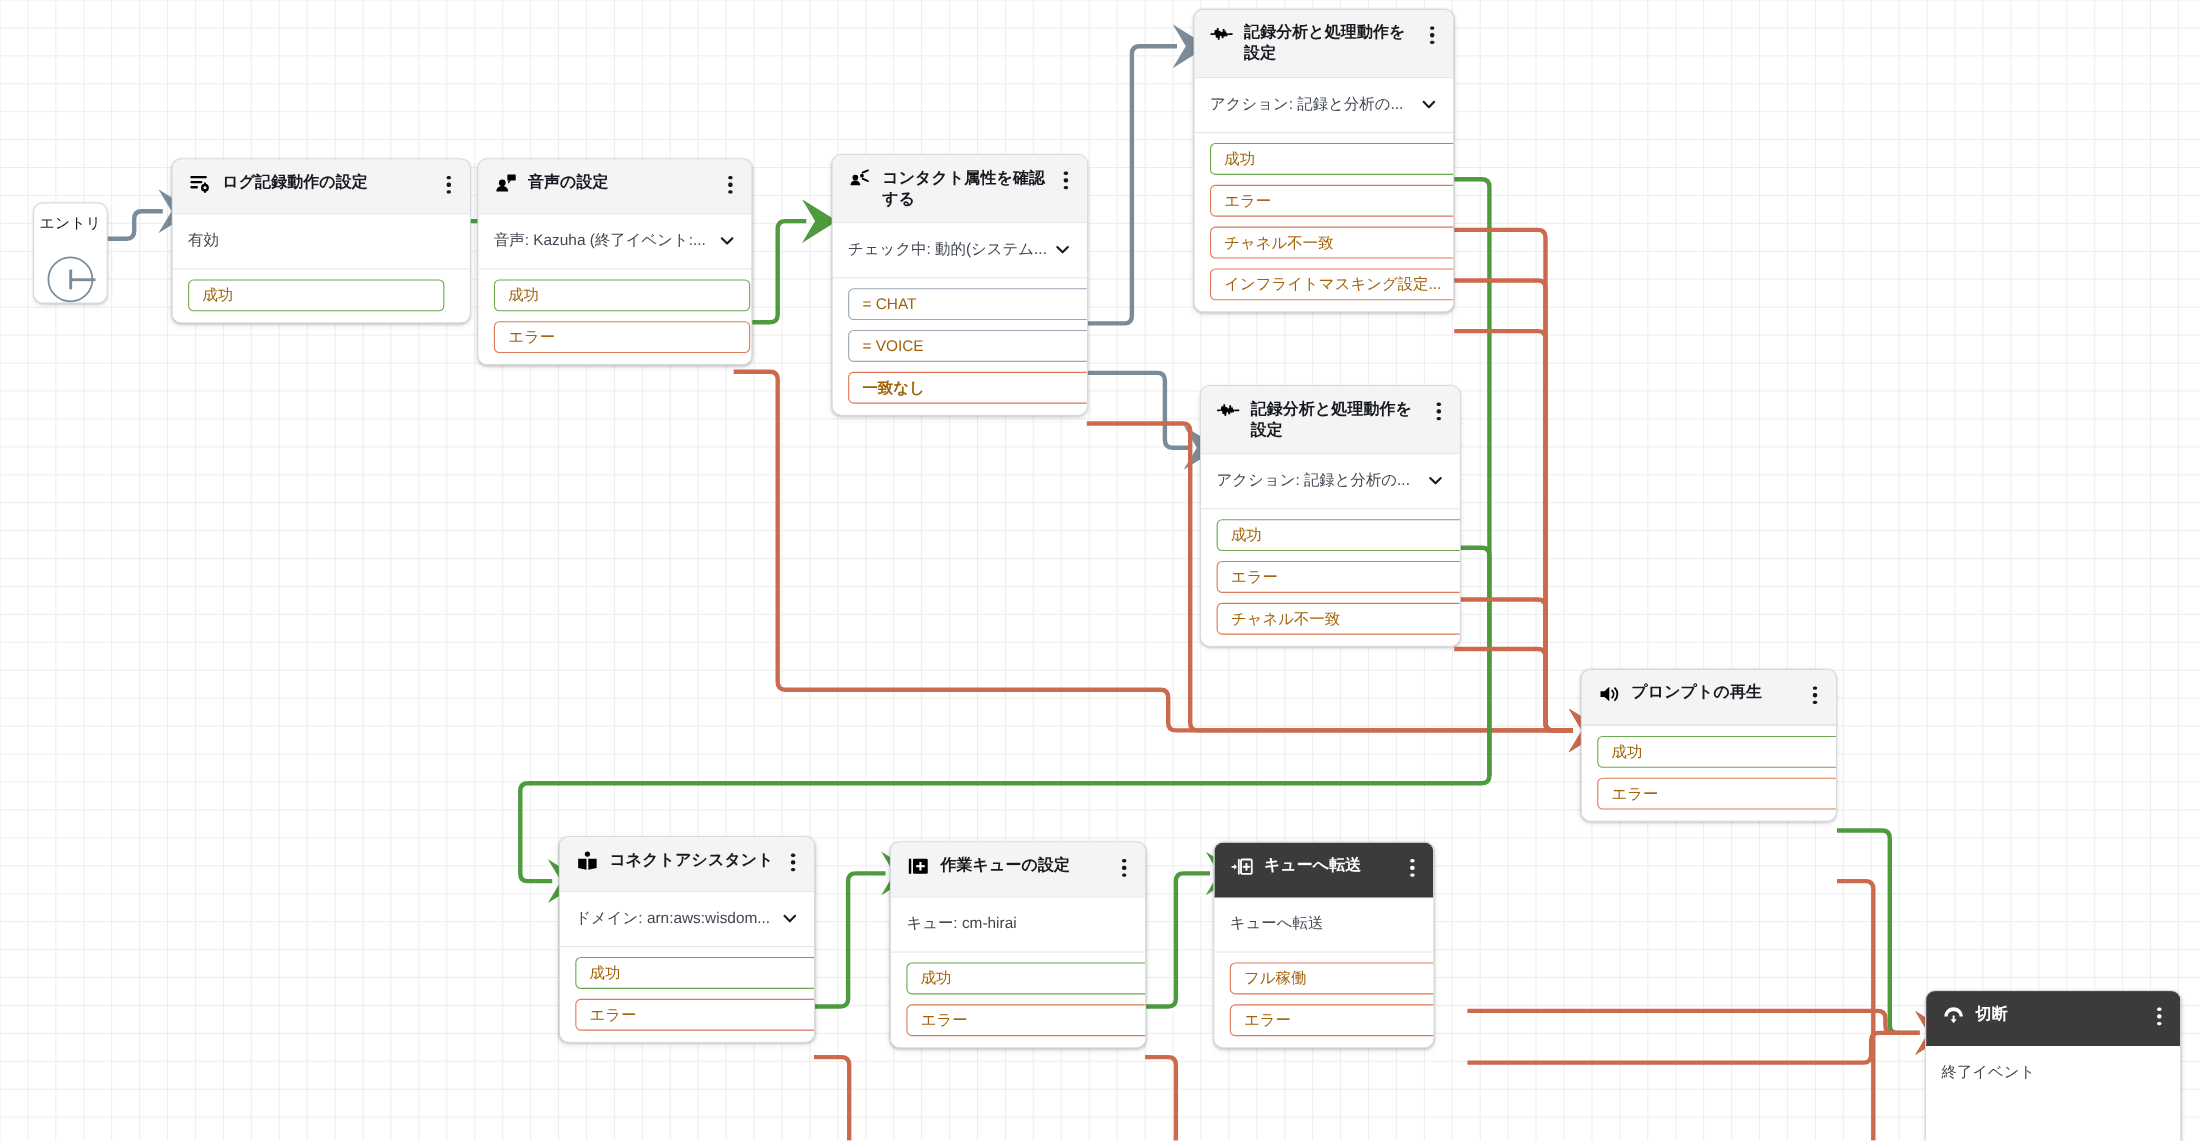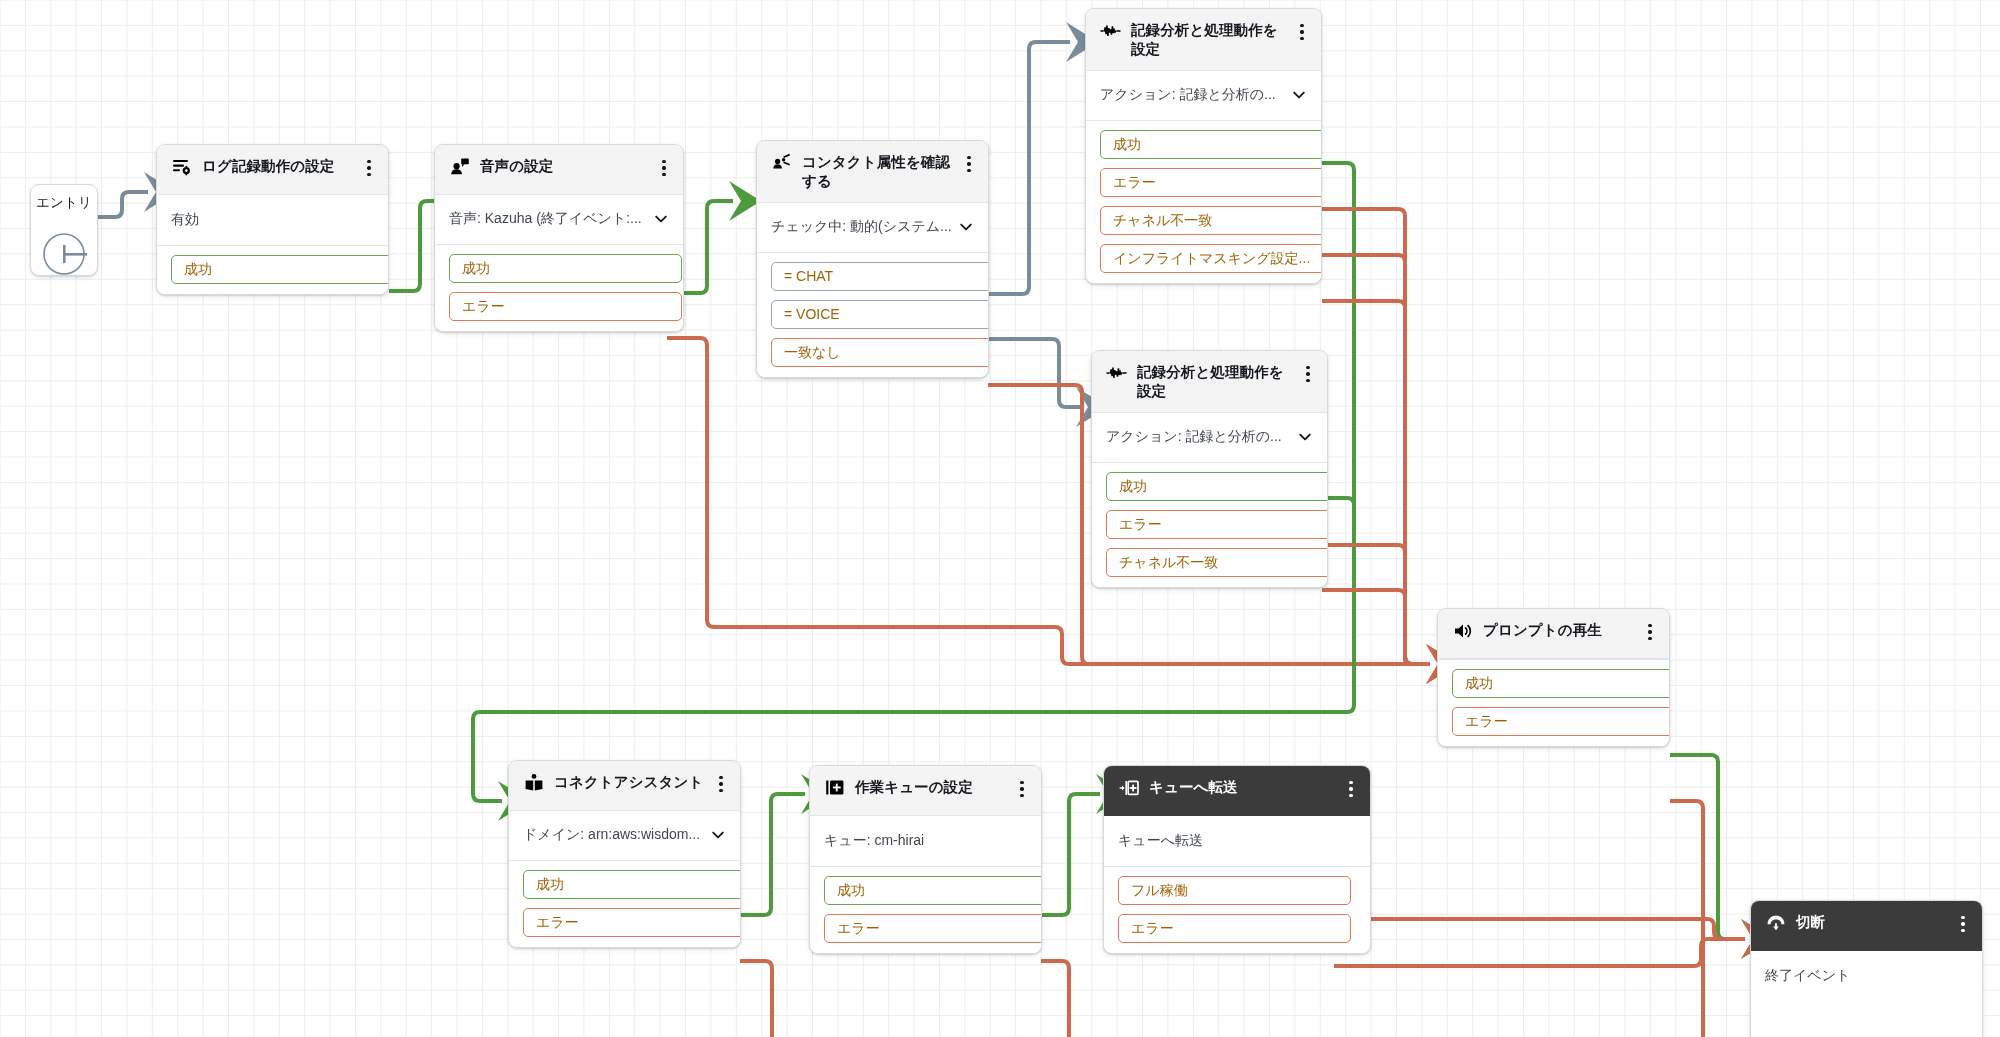--- a/index.html
+++ b/index.html
@@ -162,21 +162,21 @@
     <div class="entry-label">エントリ</div>
     <div class="entry-circle">
       <svg width="46" height="46" viewBox="0 0 46 46">
         <circle cx="23" cy="23" r="20" fill="none" stroke="#7a8b9a" stroke-width="1.6"></circle>
         <rect x="22" y="14" width="2.6" height="18" fill="#7a8b9a"></rect>
         <rect x="24" y="22" width="22" height="2.6" fill="#7a8b9a"></rect>
       </svg>
     </div>
   </div>
 
-  <div class="node" style="left:156px;top:144px;width:233px;">
+  <div class="node" style="left:156px;top:144px;width:272px;">
     <div class="node-head">
       <span class="node-icon">
         <svg width="20" height="20" viewBox="0 0 20 20" fill="#000">
           <rect x="1" y="3" width="15" height="2.1" rx="1"></rect>
           <rect x="1" y="7.6" width="11" height="2.1" rx="1"></rect>
           <rect x="1" y="12.2" width="7" height="2.1" rx="1"></rect>
           <circle cx="14.3" cy="13.6" r="3.6"></circle>
           <circle cx="14.3" cy="13.6" r="1.35" fill="#f4f4f4"></circle>
           <rect x="13.5" y="8.9" width="1.7" height="2.2"></rect>
           <rect x="13.5" y="16.1" width="1.7" height="2.2"></rect>
@@ -250,21 +250,21 @@
       <span class="node-sub">チェック中: 動的(システム...</span>
       <span class="caret">
         <svg width="14" height="14" viewBox="0 0 14 14">
             <path d="M2.2 4.6 L7 9.4 L11.8 4.6" fill="none" stroke="#16191f" stroke-width="1.9" stroke-linecap="round" stroke-linejoin="round"></path>
           </svg>
       </span>
     </div>
     <div class="ports">
       <div class="port grey" style="width:233px;">= CHAT</div>
       <div class="port grey" style="width:233px;">= VOICE</div>
-      <div class="port err" style="width:233px;">一致なし</div>
+      <div class="port err" style="width:233px;font-weight:bold;">一致なし</div>
     </div>
   </div>
 
   <div class="node" style="left:1085px;top:8px;width:237px;">
     <div class="node-head">
       <span class="node-icon">
         <svg width="22" height="20" viewBox="0 0 22 20" fill="none" stroke="#000" stroke-width="1.5" stroke-linecap="round">
           <path d="M1 10 L3 10"></path>
           <path d="M4.3 10 L5.2 6.4 L6.1 13.2 L7 4.6 L7.9 15 L8.8 7.2 L9.7 11.6 L10.6 8.4 L11.5 13.6 L12.4 5.4 L13.3 12 L14.2 8.8 L15.1 11 L16 10"></path>
           <path d="M17.2 10 L20 10"></path>
@@ -395,21 +395,21 @@
     </div>
     <div class="node-body">
       <span class="node-sub">キュー: cm-hirai</span>
     </div>
     <div class="ports">
       <div class="port ok" style="width:233px;">成功</div>
       <div class="port err" style="width:233px;">エラー</div>
     </div>
   </div>
 
-  <div class="node dark" style="left:1103px;top:765px;width:268px;">
+  <div class="node dark" style="left:1103px;top:765px;width:201px;">
     <div class="node-head">
       <span class="node-icon">
         <svg width="20" height="20" viewBox="0 0 20 20" fill="#fff">
           <path d="M0.6 9.2 L3.4 9.2 L3.4 10.8 L0.6 10.8 Z"></path>
           <path d="M3.0 7.4 L5.6 10 L3.0 12.6 Z"></path>
           <path d="M6.4 3.0 L8.0 3.0 L8.0 17.0 L6.4 17.0 Z"></path>
           <rect x="9.2" y="3.4" width="9.8" height="13.0" rx="1.1" fill="none" stroke="#fff" stroke-width="1.7"></rect>
           <rect x="13.2" y="6.6" width="1.8" height="6.8"></rect>
           <rect x="10.7" y="9.1" width="6.8" height="1.8"></rect>
         </svg>

